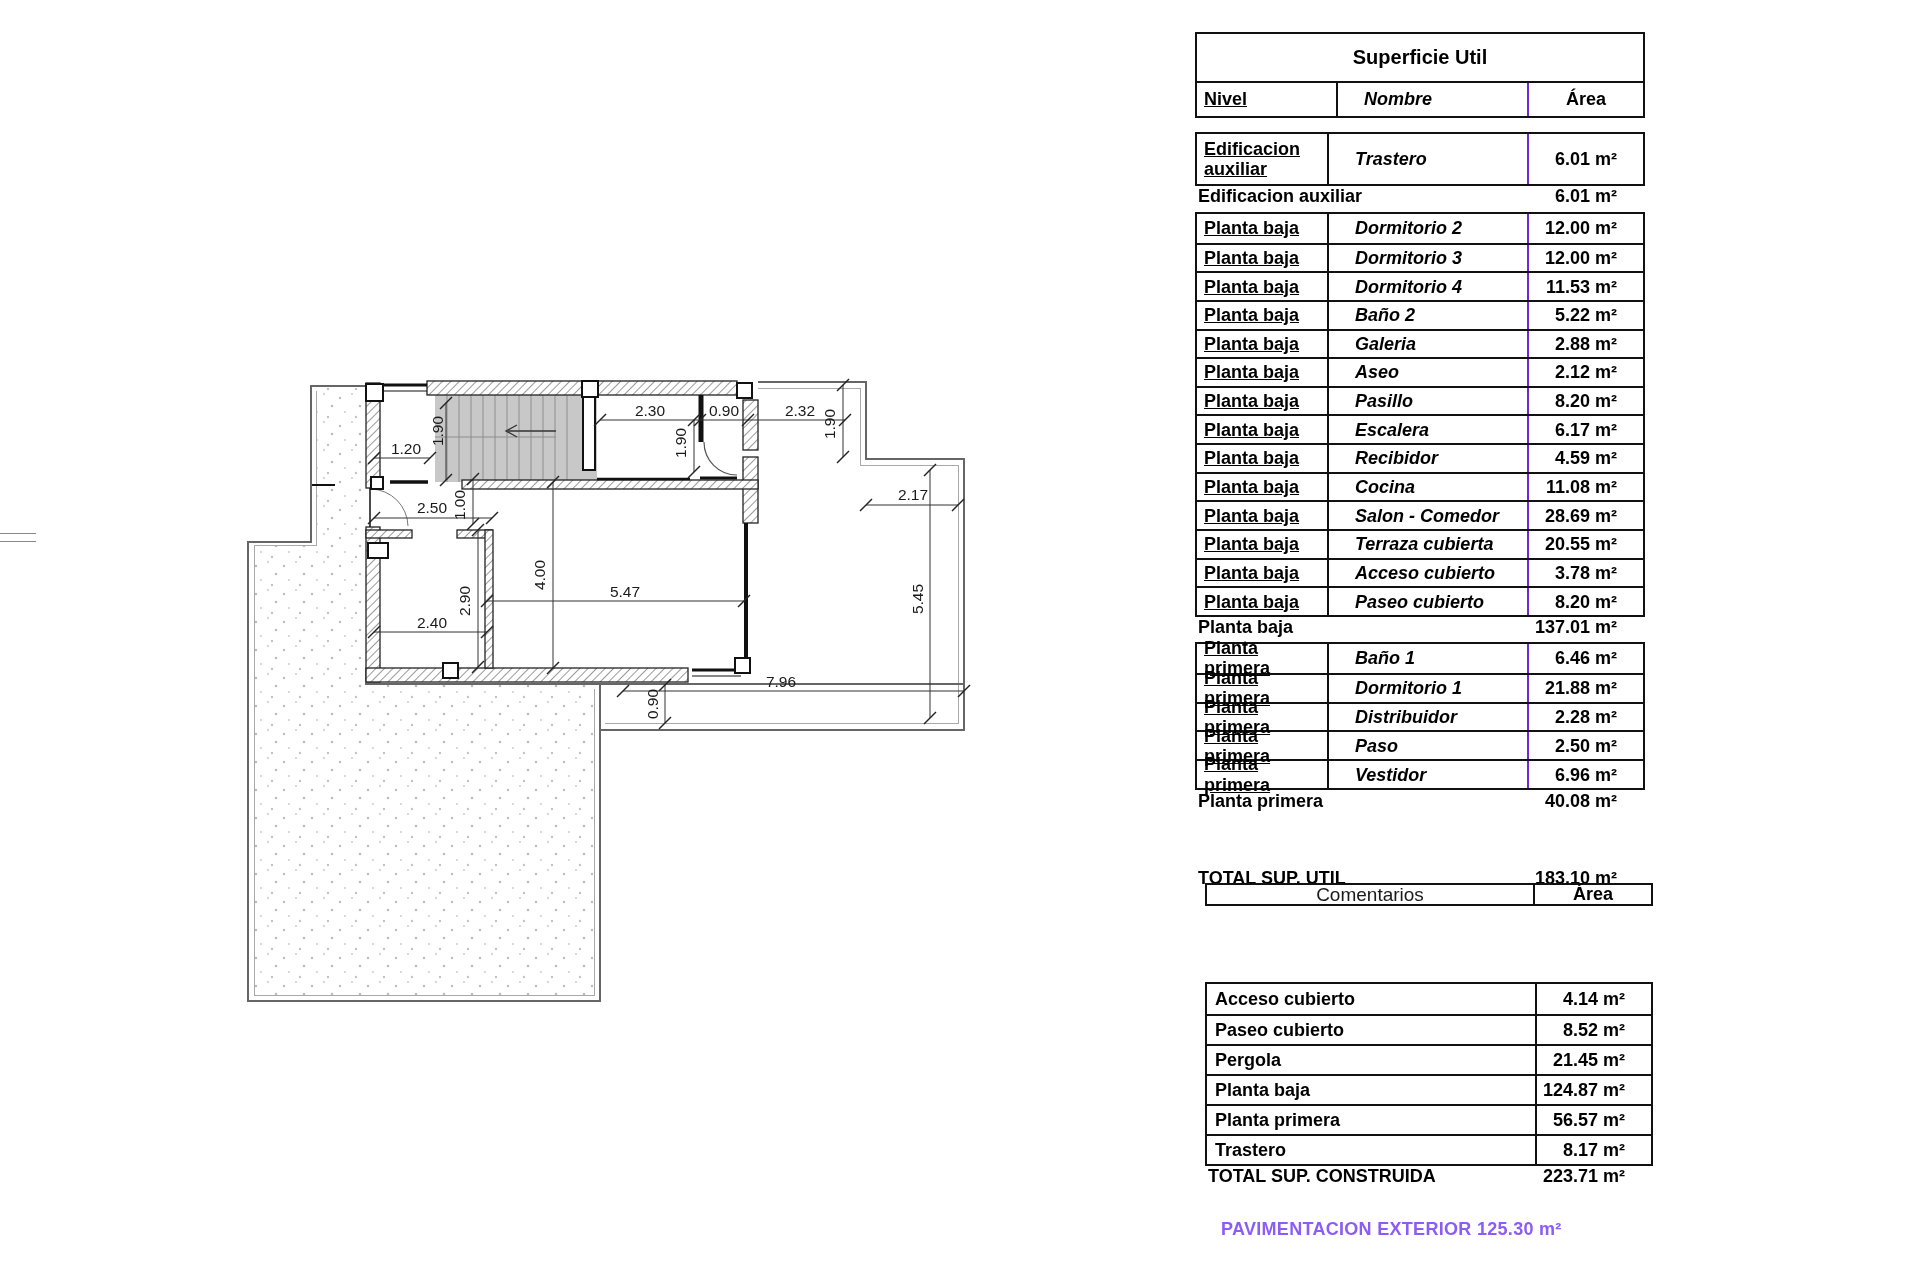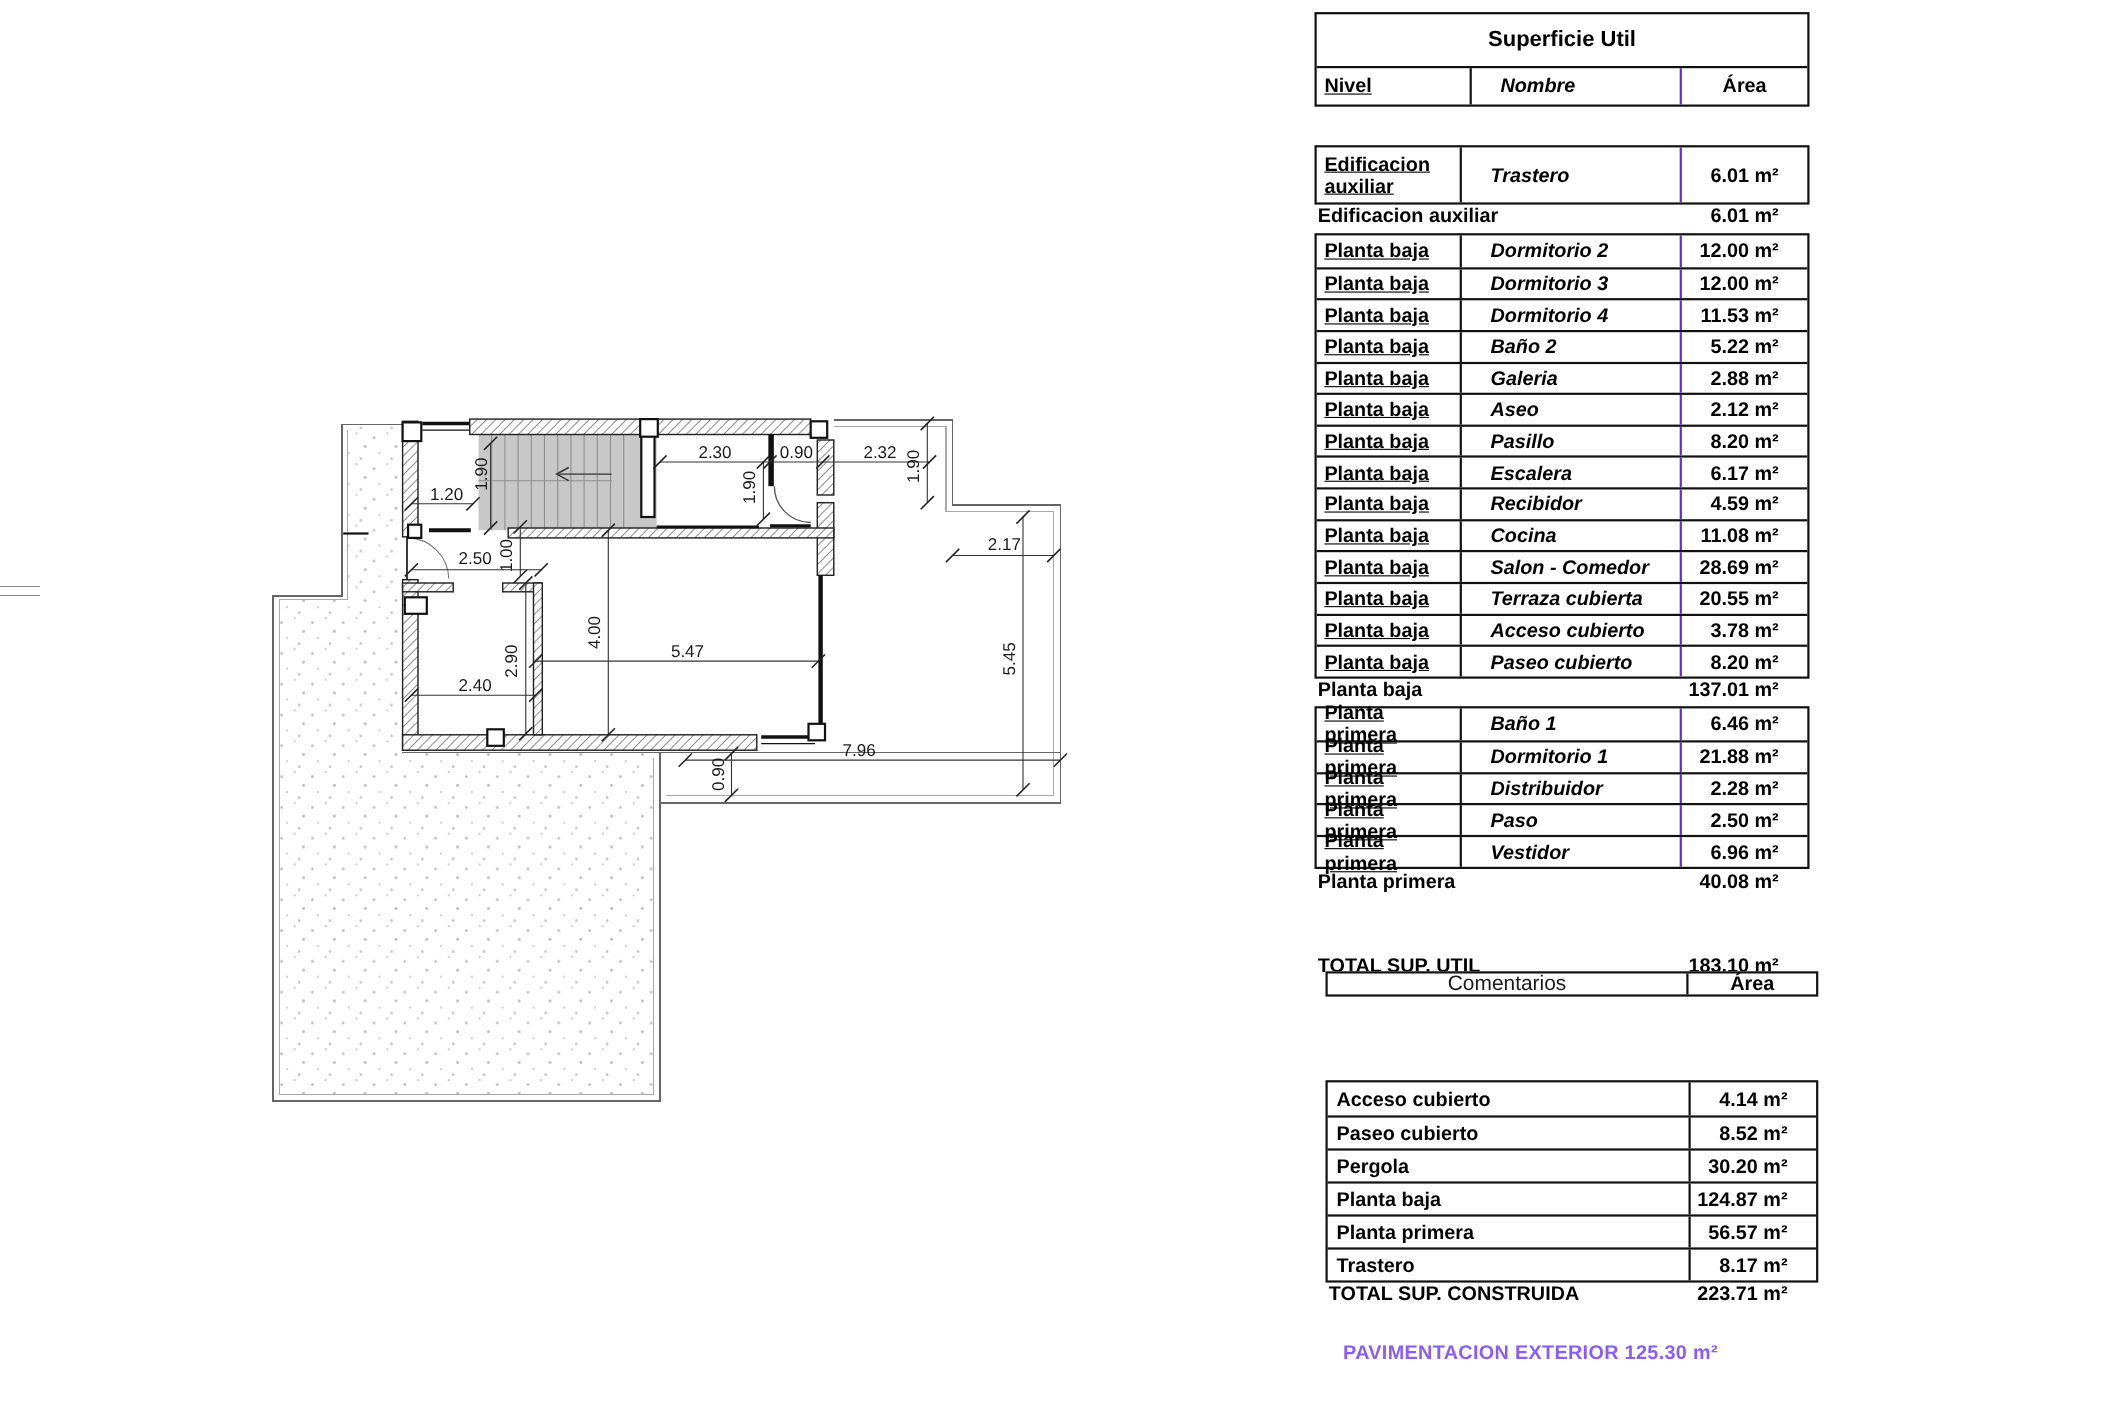--- a/index.html
+++ b/index.html
@@ -201,21 +201,21 @@
       <text x="541" y="575" transform="rotate(-90 541 575)" class="dimtext">4.00</text>
       <text x="625" y="593" class="dimtext">5.47</text>
       <text x="466" y="601" transform="rotate(-90 466 601)" class="dimtext">2.90</text>
       <text x="432" y="624" class="dimtext">2.40</text>
       <text x="919" y="599" transform="rotate(-90 919 599)" class="dimtext">5.45</text>
       <text x="781" y="683" class="dimtext">7.96</text>
       <text x="654" y="704" transform="rotate(-90 654 704)" class="dimtext">0.90</text>
     </g>
 </svg>
 
-<div class="abs block t1x" style="top:11px;">
+<div class="abs block t1x" style="top:32px;">
   <div class="ttitle">Superficie Util</div>
   <div class="hrow">
     <div class="hcell u0">Nivel</div>
     <div class="hcell u1">Nombre</div>
     <div class="hcell u2 hdrc" style="justify-content:center;padding-right:0;">Área</div>
   </div>
 </div>
 
 <div class="abs block t1x t1a" style="top:132px;" data-rows="tables.util.groups.0.rows">
     <div class="trow">
@@ -357,21 +357,21 @@
     <div class="trow">
       <div class="tcell c0">Acceso cubierto</div>
       <div class="tcell c1">4.14 m²</div>
     </div>
     <div class="trow">
       <div class="tcell c0">Paseo cubierto</div>
       <div class="tcell c1">8.52 m²</div>
     </div>
     <div class="trow">
       <div class="tcell c0">Pergola</div>
-      <div class="tcell c1">30.20 m²</div>
+      <div class="tcell c1">21.45 m²</div>
     </div>
     <div class="trow">
       <div class="tcell c0">Planta baja</div>
       <div class="tcell c1">124.87 m²</div>
     </div>
     <div class="trow">
       <div class="tcell c0">Planta primera</div>
       <div class="tcell c1">56.57 m²</div>
     </div>
     <div class="trow">

